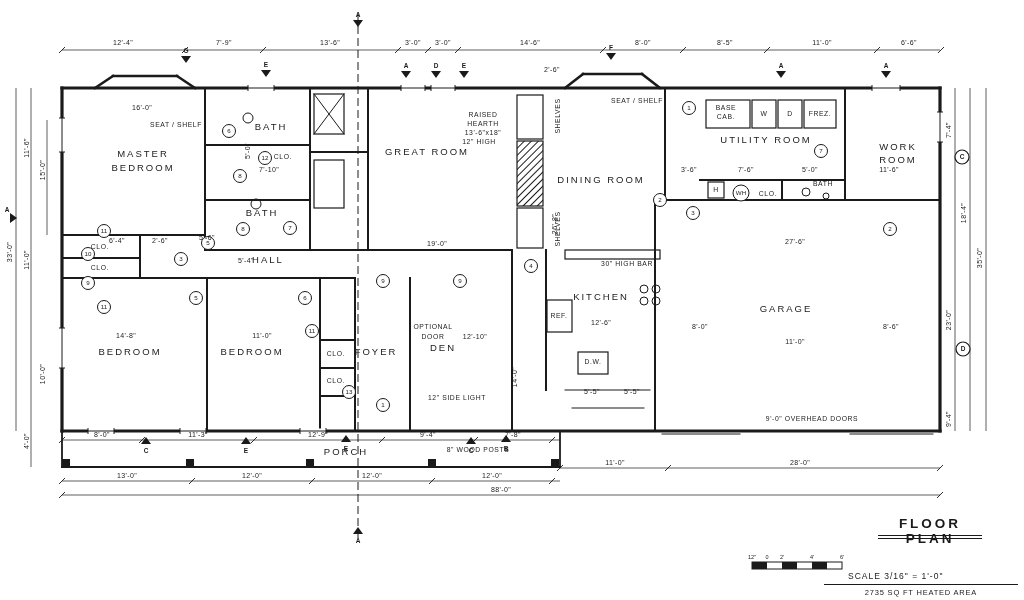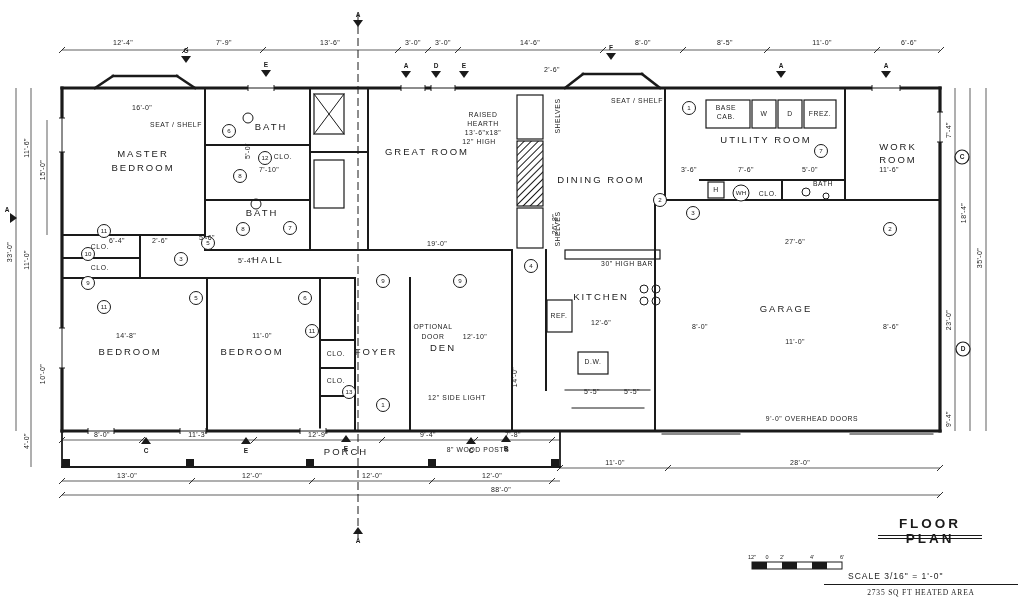--- a/index.html
+++ b/index.html
@@ -13,21 +13,21 @@
   text.key{font-size:6.2px;}
   text.marker{font-size:6.5px;font-weight:bold;}
   text.sbar{font-size:5.5px;}
   .titleblock div{position:absolute;}
   .tb-title{left:878px;top:516px;width:104px;text-align:center;font-size:13.5px;font-weight:bold;letter-spacing:3px;}
   .tb-underline1{left:878px;top:535px;width:104px;height:1.4px;background:#1a1a1a;}
   .tb-underline2{left:878px;top:538px;width:104px;height:1px;background:#1a1a1a;}
   .tb-scale{left:848px;top:571px;width:175px;font-size:8.5px;letter-spacing:1px;}
   .tb-rule{left:824px;top:584px;width:194px;height:1.2px;background:#1a1a1a;}
   .tb-area{left:824px;top:588px;width:194px;text-align:center;font-size:7.5px;letter-spacing:.8px;
-           font-family:Liberation Serif, serif;}
+           font-family:Liberation Sans, sans-serif;}
 </style>
 </head>
 <body>
 
 <div class="sheet">
   <svg id="plan" width="1024" height="600" viewBox="0 0 1024 600">
     <defs>
       <pattern id="hatchp" width="5" height="5" patternUnits="userSpaceOnUse" patternTransform="rotate(45)">
         <rect width="5" height="5" fill="#ffffff"></rect>
         <line x1="0" y1="0" x2="0" y2="5" stroke="#1a1a1a" stroke-width="2"></line>

